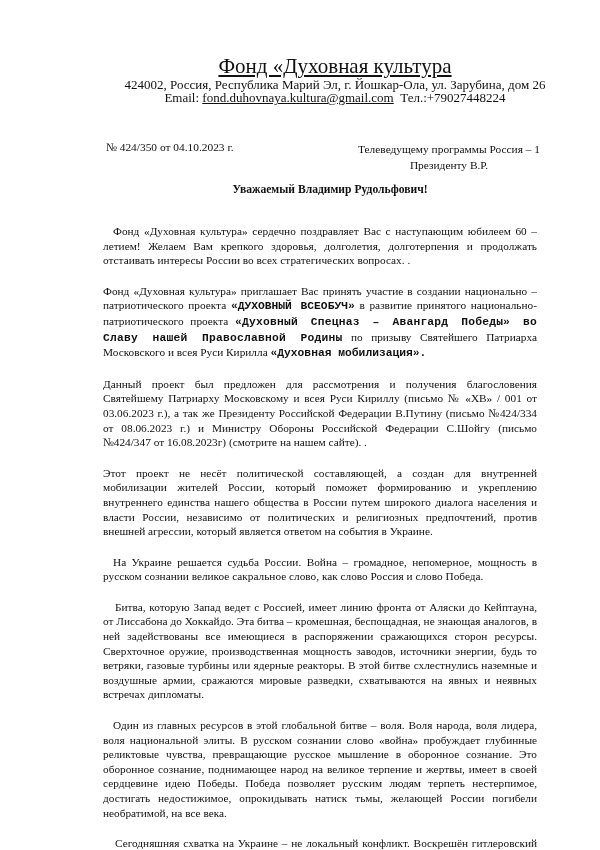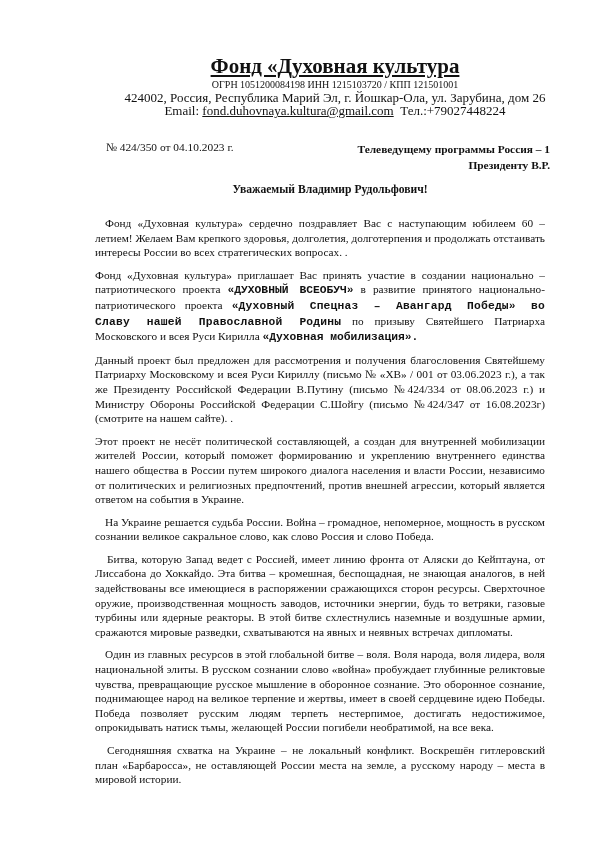--- a/index.html
+++ b/index.html
@@ -1,47 +1,46 @@
 <!DOCTYPE html>
 <html><head>
 <meta charset="utf-8">
 <style>
   html, body { margin: 0; padding: 0; background: #ffffff; }
   body { width: 600px; height: 850px; position: relative; overflow: hidden;
          font-family: "Liberation Serif", "DejaVu Serif", serif; color: #111; }
   .page { position: absolute; left: 0; top: 0; width: 600px; height: 850px; }
   .letterhead { position: absolute; top: 54px; left: 0; width: 600px; text-align: center; }
-  .org-title { font-size: 21px; font-weight: bold; text-decoration: underline; line-height: 24px;
+  .org-title { font-size: 21px; font-weight: normal; text-decoration: underline; line-height: 24px;
                margin-left: 70px; }
   .lh-line { font-size: 13px; line-height: 13px; margin-left: 70px; }
   .lh-line.ogrn { font-size: 10px; }
   .lh-email-link { text-decoration: underline; color: #111; text-align: center; }
   .lh-site { color: #1a1aa8; text-decoration: underline; }
   .meta-row { position: absolute; top: 139px; left: 90px; width: 460px; height: 36px; }
   .outgoing { position: absolute; left: 16px; top: 2px; font-size: 11.4px; }
-  .recipient { position: absolute; right: 0; top: 2px; text-align: right; font-weight: bold;
+  .recipient { position: absolute; right: 10px; top: 2px; text-align: center; font-weight: normal;
                font-size: 11.4px; line-height: 16px; }
   .salutation { position: absolute; top: 183px; left: 0; width: 600px; text-align: center;
                 font-weight: bold; font-size: 11.6px; margin-left: 30px; }
   .body-text { position: absolute; top: 208px; left: 87px; width: 466px; font-size: 11.3px;
                line-height: 14.6px; text-align: justify; }
-  .body-text p { margin: 8px; }
+  .body-text p { margin: 16px; }
   .indent { text-indent: 10px; }
   .indent2 { text-indent: 12px; }
   b { font-weight: bold; font-family: Liberation Mono, monospace; }
   .wide { letter-spacing: 0.2px; word-spacing: 2px; }
 </style>
 </head>
 <body>
 
 <div class="page">
 
   <div class="letterhead">
     <div class="org-title">Фонд «Духовная культура</div>
-    <div class="lh-line ogrn">ОГРН 1051200084198 ИНН 1215103720 / КПП 121501001</div>
     <div class="lh-line">424002, Россия, Республика Марий Эл, г. Йошкар-Ола, ул. Зарубина, дом 26</div>
     <div class="lh-line">
       <span>Email: </span><span class="lh-email-link">fond.duhovnaya.kultura@gmail.com</span><span style="white-space:pre">  Тел.:+79027448224</span>
     </div>
   </div>
 
   <div class="meta-row">
     <div class="outgoing">№ 424/350 от 04.10.2023 г.</div>
     <div class="recipient">
       <div>Телеведущему программы Россия – 1</div>

